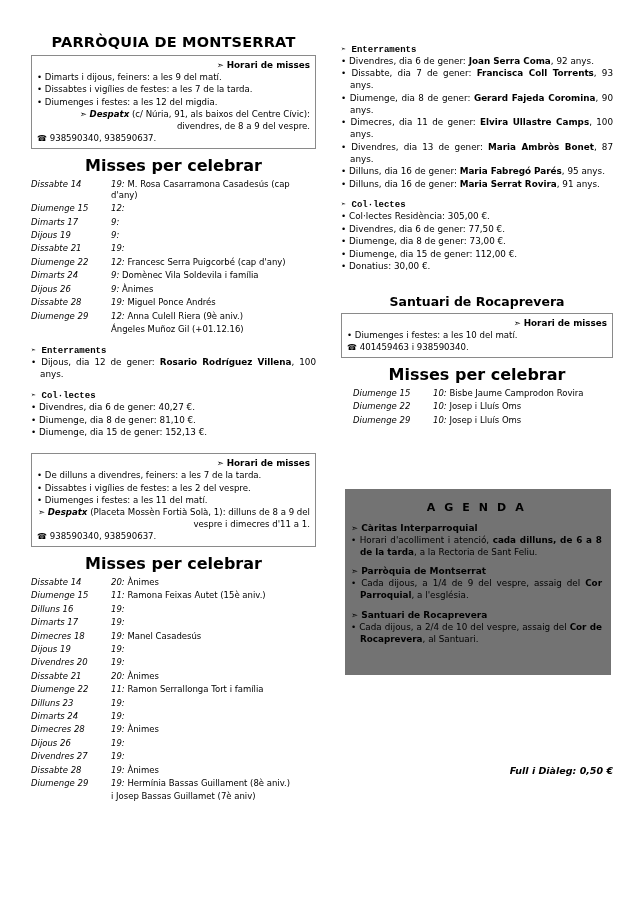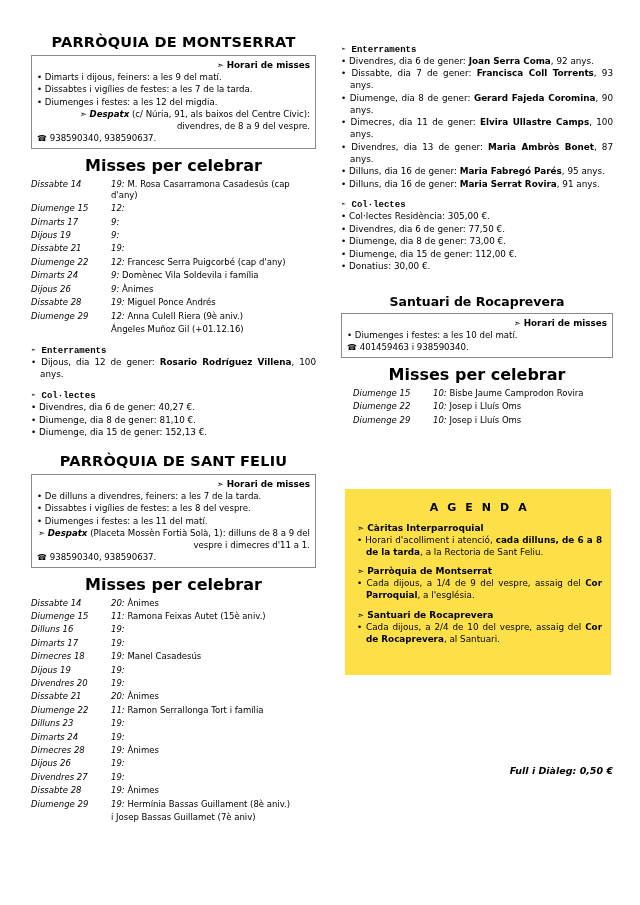--- a/index.html
+++ b/index.html
@@ -136,22 +136,22 @@
     text-indent: -9px;
   }
   .nm { font-weight: bold; }
 
   
   .agenda {
     position: absolute;
     left: 345px;
     top: 489px;
     width: 266px;
-    background: #fde047;
-    padding: 10px 9px 14px 12px;
+    background: #737373;
+    padding: 10px 9px 14px 6px;
     box-sizing: border-box;
   }
   .agenda-title {
     text-align: center;
     font-size: 11px;
     font-weight: bold;
     letter-spacing: 2.6px;
     margin: 2px 0 9px 0;
   }
   .agenda-group { margin-bottom: 8px; }
@@ -300,34 +300,33 @@
           </li>
           <li>
             <span>•</span>
             <span>Diumenge, dia 15 de gener: 152,13 €.</span>
           </li>
         </ul>
       </div>
     </div>
 
     <div style="margin-top:14px;">
-      <div class="parish-title">PARRÒQUIA DE SANT FELIU</div>
 
       <div class="infobox">
         <div class="line arrowline">
           <span class="arrow">➣</span>
           <span class="hdr">Horari de misses</span>
         </div>
         <div class="line bullet">
           <span>•</span>
           <span>De dilluns a divendres, feiners: a les 7 de la tarda.</span>
         </div>
         <div class="line bullet">
           <span>•</span>
-          <span>Dissabtes i vigílies de festes: a les 8 del vespre.</span>
+          <span>Dissabtes i vigílies de festes: a les 2 del vespre.</span>
         </div>
         <div class="line bullet">
           <span>•</span>
           <span>Diumenges i festes: a les 11 del matí.</span>
         </div>
         <div class="line arrowline">
           <span class="arrow">➣</span>
           <span class="desp">Despatx</span><span> (Placeta Mossèn Fortià Solà, 1): dilluns de 8 a 9 del vespre i dimecres d'11 a 1.</span>
         </div>
         <div class="line">

